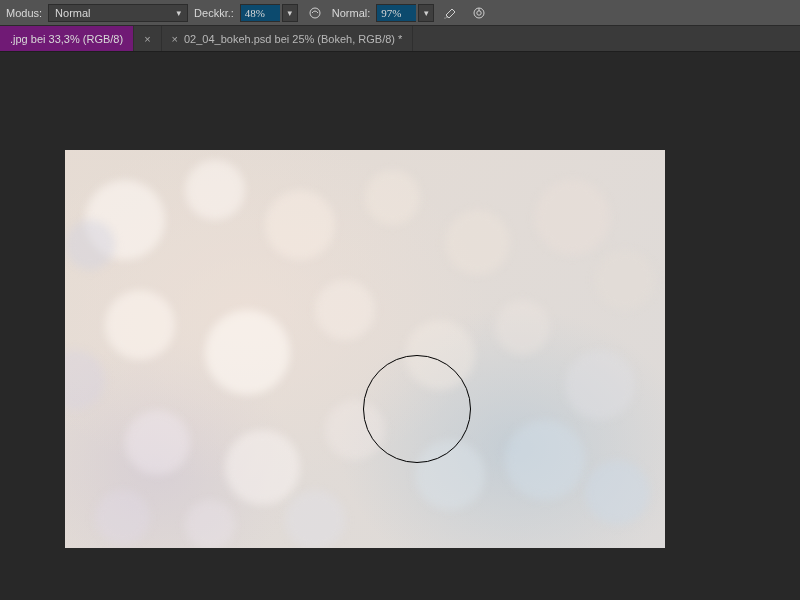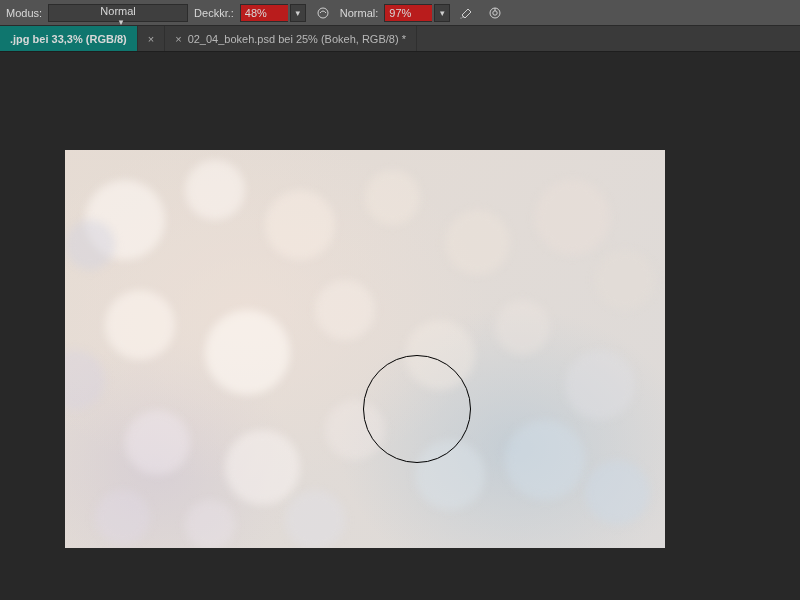--- a/index.html
+++ b/index.html
@@ -26,43 +26,43 @@
       background: #3f3f3f;
       border: 1px solid #2c2c2c;
       height: 18px;
       display: flex;
       align-items: center;
       padding: 0 6px;
       min-width: 140px;
       justify-content: space-between;
       color: #d8d8d8;
       font-size: 11px;
-      flex-direction: column;
     }
     .dropdown .chev {
       font-size: 9px;
       color: #cfcfcf;
       margin-left: 6px;
     }
     .pct-box {
       display: flex;
       align-items: center;
       gap: 2px;
     }
     .pct-input {
-      background: #b91c1c;
+      background: #0c4a6e;
       border: 1px solid #2c2c2c;
       border-right: none;
       height: 18px;
-      width: 48px;
+      width: 40px;
       padding: 0 4px;
       color: #d8d8d8;
       display: flex;
       align-items: center;
       font-size: 11px;
+      font-family: Liberation Serif, serif;
     }
     .pct-drop {
       background: #3f3f3f;
       border: 1px solid #2c2c2c;
       height: 18px;
       width: 16px;
       display: flex;
       align-items: center;
       justify-content: center;
       font-size: 9px;
@@ -87,23 +87,22 @@
     .tab {
       display: flex;
       align-items: center;
       padding: 0 10px;
       font-size: 11px;
       color: #b8b8b8;
       gap: 6px;
       border-right: 1px solid #2f2f2f;
     }
     .tab.active {
-      background: #0f766e;
+      background: #701a75;
       color: #d8d8d8;
-      font-weight: bold;
     }
     .tab .close {
       font-size: 11px;
       color: #a8a8a8;
     }
     .workspace {
       position: relative;
       height: calc(600px - 52px);
       background: #282828;
     }

